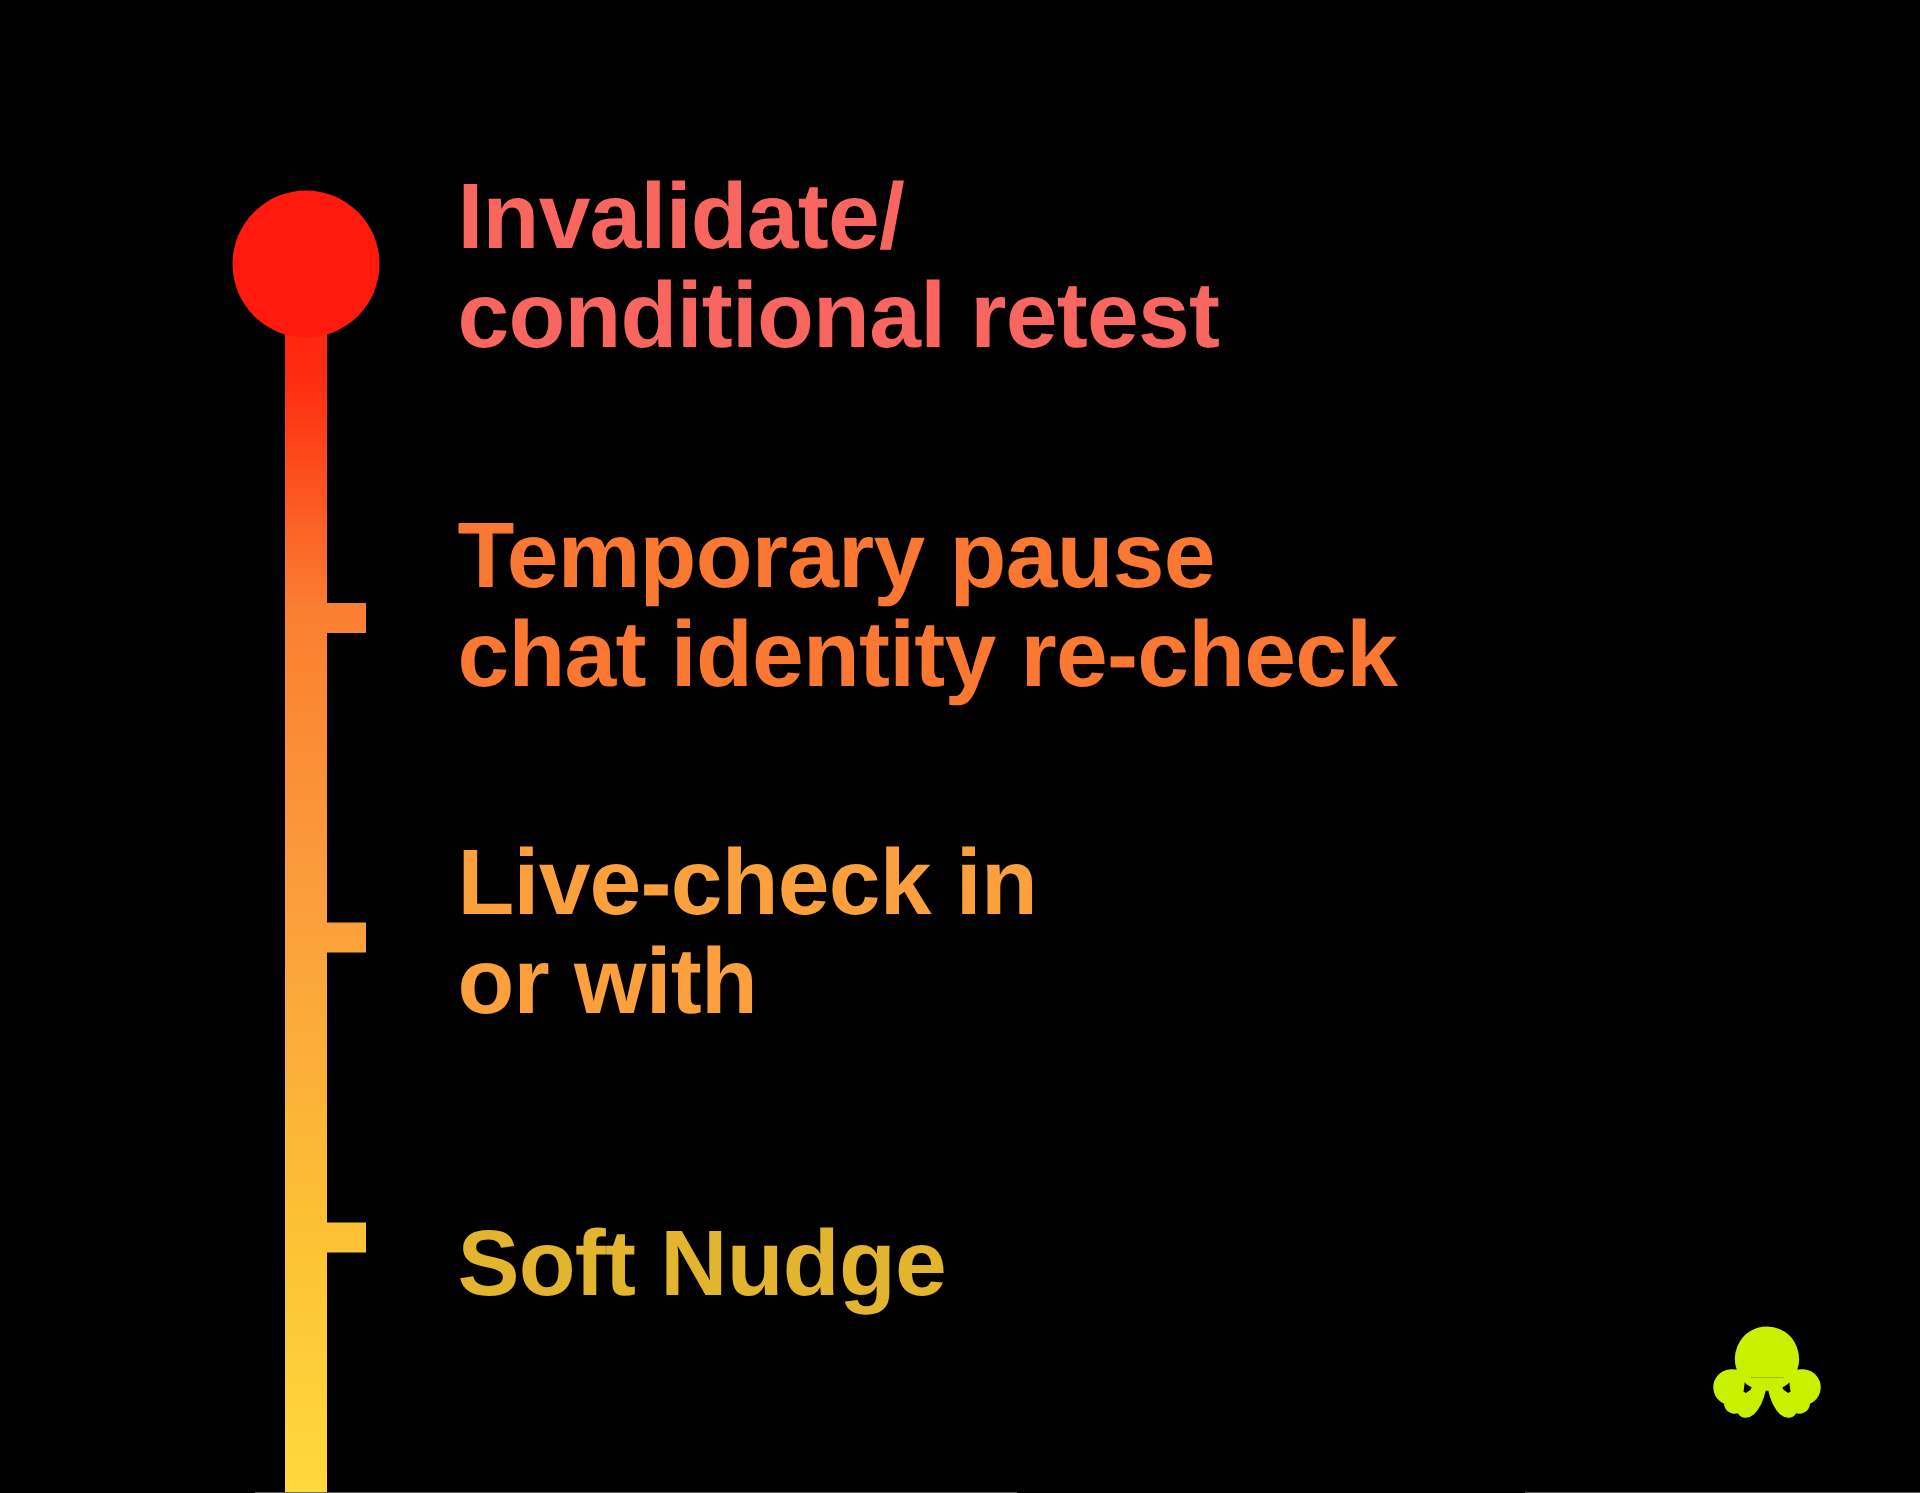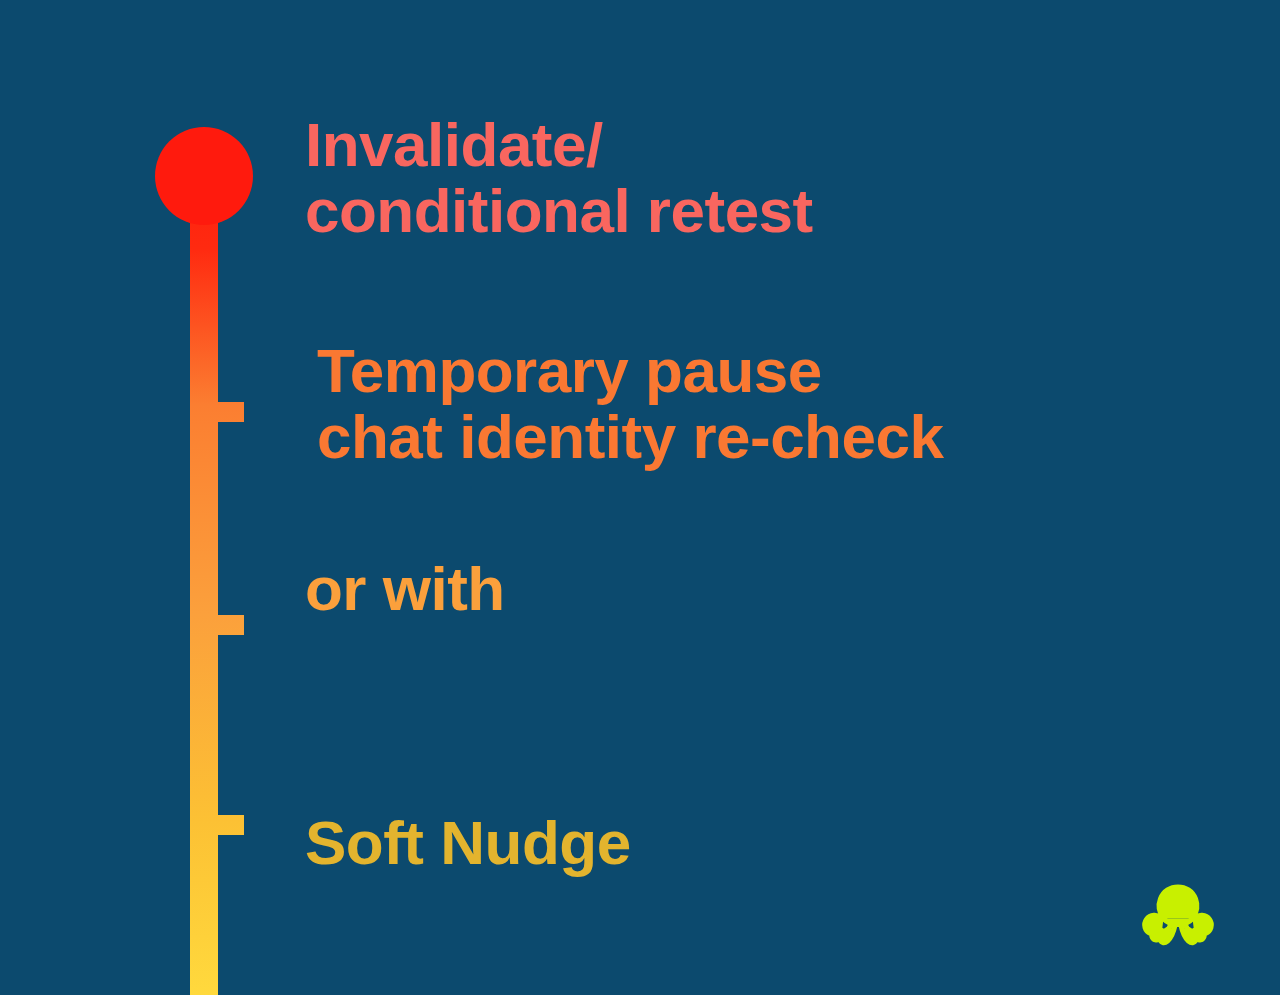--- a/index.html
+++ b/index.html
@@ -47,42 +47,42 @@
   }
 
   .step-line {
     font-weight: bold;
     line-height: 1.06;
     letter-spacing: -0.5px;
     white-space: nowrap;
   }
 
   .step-0 { top: 112px; }
-  .step-1 { top: 338px; margin-left: 12px; }
+  .step-1 { top: 338px; }
   .step-2 { top: 556px; }
   .step-3 { top: 800px; }
 
   .step-0 .step-line { font-size: 62px; }
   .step-1 .step-line { font-size: 62px; }
   .step-2 .step-line { font-size: 62px; }
   .step-3 .step-line { font-size: 62px; margin-top: 10px; }
 
   
   .logo {
     position: absolute;
     left: 1136px;
     top: 872px;
     width: 84px;
     height: 84px;
   }
 </style>
 </head>
 <body>
 
-<div id="slide" style="background: #0c4a6e;">
+<div id="slide" style="background: #000000;">
 
   <svg class="ladder" viewBox="0 0 1280 995" width="1280" height="995" xmlns="http://www.w3.org/2000/svg">
     <defs>
       <linearGradient id="ladderGrad" x1="0" y1="127" x2="0" y2="995" gradientUnits="userSpaceOnUse">
         <stop offset="0" stop-color="#FF1A0D"></stop>
         <stop offset="0.14" stop-color="#FF2A10"></stop>
         <stop offset="0.32" stop-color="#FB7E31"></stop>
         <stop offset="0.56" stop-color="#FBA03C"></stop>
         <stop offset="0.80" stop-color="#FCC134"></stop>
         <stop offset="1" stop-color="#FFD93D"></stop>
@@ -106,20 +106,21 @@
       <div class="step-line" style="color:#F9665F">Invalidate/</div>
       <div class="step-line" style="color:#F9665F">conditional retest</div>
     </div>
 
     <div class="step step-1">
       <div class="step-line" style="color:#FA7832">Temporary pause</div>
       <div class="step-line" style="color:#FA7832">chat identity re-check</div>
     </div>
 
     <div class="step step-2">
+      <div class="step-line" style="color:#FBA03C">Live-check in</div>
       <div class="step-line" style="color:#FBA03C">or with</div>
     </div>
 
     <div class="step step-3">
       <div class="step-line" style="color:#E3B42E">Soft Nudge</div>
     </div>
 
   </div>
 
   <svg class="logo" viewBox="0 0 84 84" width="84" height="84" xmlns="http://www.w3.org/2000/svg">

